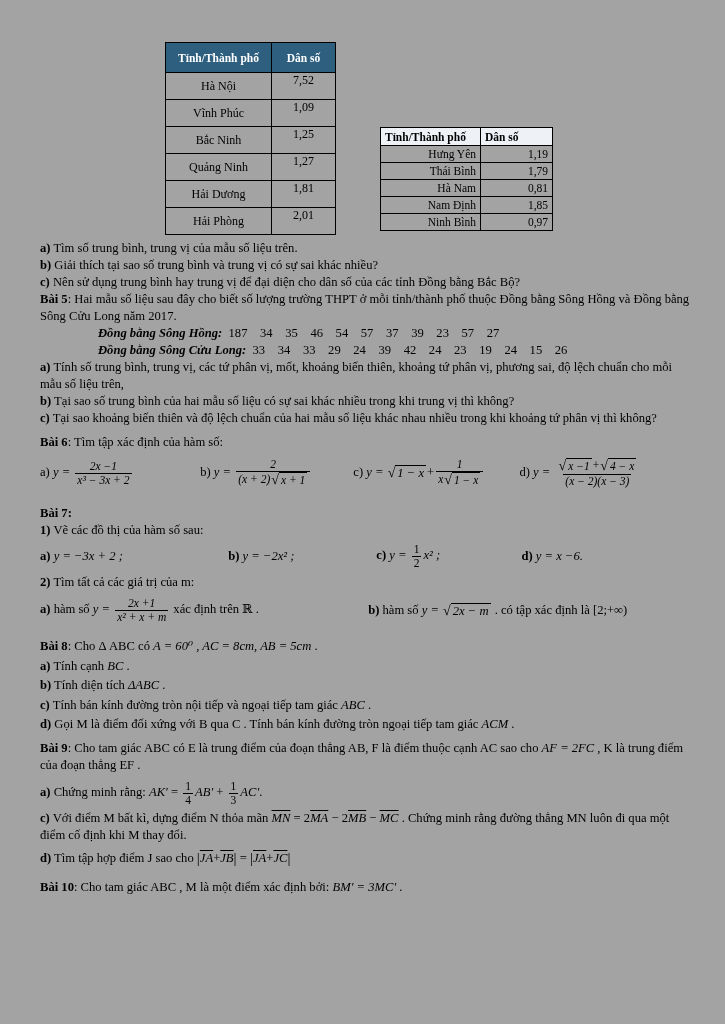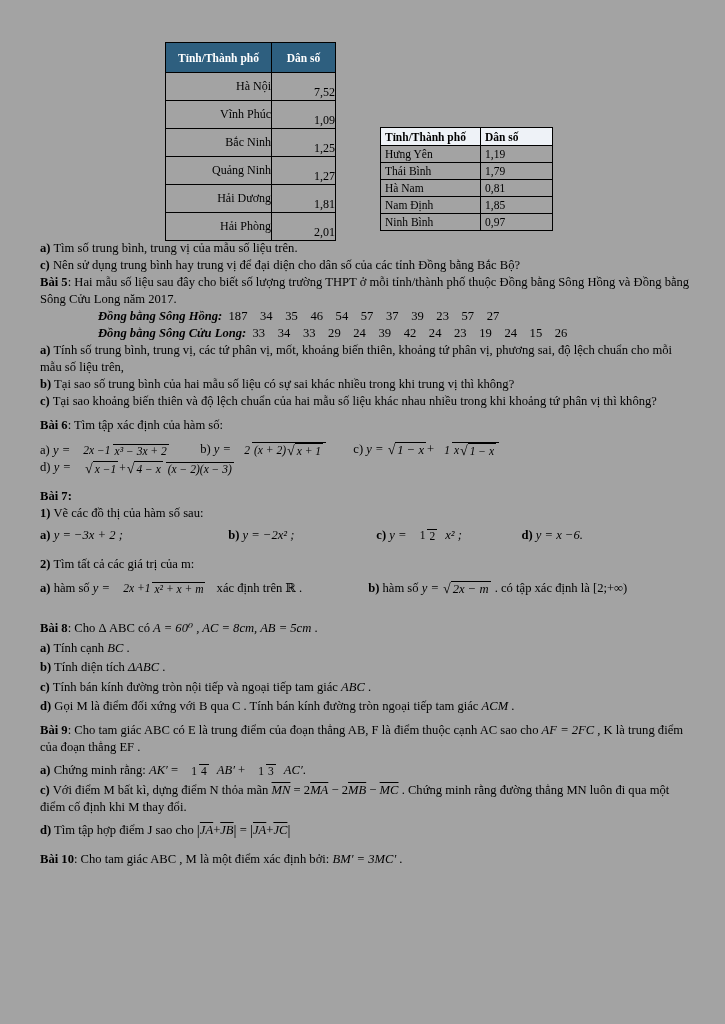--- a/index.html
+++ b/index.html
@@ -3,39 +3,39 @@
 <meta charset="utf-8">
 <style>
   *{box-sizing:border-box;margin:0;padding:0}
   html,body{width:725px;background:#fff}
   body{font-family:"Liberation Serif","DejaVu Serif",serif;color:#000}
   .page{position:relative;width:725px;height:1024px;background:#a3a3a3;overflow:hidden}
 
   table{border-collapse:collapse}
   .tbl-left{position:absolute;left:165px;top:42px;font-size:12px}
   .tbl-left th{background:#2E5F7F;color:#fff;font-weight:700;border:1px solid #000;height:30px;padding:2px 5px;font-size:11.5px;text-align:center}
-  .tbl-left td{border:1px solid #000;height:27px;text-align:right}
+  .tbl-left td{border:1px solid #000;height:27px;text-align:center}
   .tbl-left td.name{width:106px;vertical-align:middle}
-  .tbl-left td.val{width:64px;vertical-align:top;padding-top:12px}
+  .tbl-left td.val{width:64px;vertical-align:top;padding-top:0}
 
   .tbl-right{position:absolute;left:380px;top:127px;font-size:11.5px}
   .tbl-right th{border:1px solid #000;background:#eef2f7;font-weight:700;text-align:left;padding:1px 4px;height:18px}
-  .tbl-right td{border:1px solid #000;padding:0 4px;height:17px;text-align:left}
+  .tbl-right td{border:1px solid #000;padding:0 4px;height:17px;text-align:right}
   .tbl-right td.name{width:100px}
   .tbl-right td.val{width:72px}
 
   .content{position:absolute;left:40px;top:240px;width:650px;font-size:12.6px;line-height:17px}
   .p{margin:0}
   .b{font-weight:700}
   .bi{font-weight:700;font-style:italic}
   .m{font-style:italic}
   .seq{font-weight:400;white-space:pre-wrap}
   .indent{padding-left:58px}
 
-  .frac{display:inline-flex;flex-direction:row;align-items:center;vertical-align:middle;font-size:11.5px;line-height:13px;margin:0 8px}
+  .frac{display:inline-flex;flex-direction:column;align-items:center;vertical-align:middle;font-size:11.5px;line-height:13px;margin:0 2px}
   .frac .fd{border-top:1px solid #000;padding:0 2px}
   .frac .fn{padding:0 2px}
   .sq{display:inline-flex;align-items:flex-start;vertical-align:middle;margin:0 1px}
   .sq .rad{font-size:14px;line-height:15px}
   .sq .bod{border-top:1px solid #000;line-height:15px;padding:0 2px;font-style:italic}
   .ovl{text-decoration:overline;font-style:italic}
   .bar{font-size:15px;vertical-align:-1px}
 
   .frow{margin:7px 0 4px 0;min-height:40px;display:block}
   .fitem{display:inline-block;vertical-align:middle}
@@ -110,20 +110,21 @@
     <tr>
           <td class="name">Ninh Bình</td>
           <td class="val">0,97</td>
         </tr>
   </tbody>
     </table>
 
   <div class="content">
 
     <div class="p"><span class="b">a)</span><span> Tìm số trung bình, trung vị của mẫu số liệu trên.</span></div>
+    <div class="p"><span class="b">b)</span><span> Giải thích tại sao số trung bình và trung vị có sự sai khác nhiều?</span></div>
     <div class="p"><span class="b">c)</span><span> Nên sử dụng trung bình hay trung vị để đại diện cho dân số của các tỉnh Đồng bằng Bắc Bộ?</span></div>
 
     <div class="p"><span class="b">Bài 5</span><span>: Hai mẫu số liệu sau đây cho biết số lượng trường THPT ở mỗi tỉnh/thành phố thuộc Đồng bằng Sông Hồng và Đồng bằng Sông Cửu Long năm 2017.</span></div>
     <div class="p indent"><span class="bi">Đồng bằng Sông Hồng:</span><span class="seq">  187    34    35    46    54    57    37    39    23    57    27</span></div>
     <div class="p indent"><span class="bi">Đồng bằng Sông Cửu Long:</span><span class="seq">  33    34    33    29    24    39    42    24    23    19    24    15    26</span></div>
     <div class="p"><span class="b">a)</span><span> Tính số trung bình, trung vị, các tứ phân vị, mốt, khoảng biến thiên, khoảng tứ phân vị, phương sai, độ lệch chuẩn cho mỗi mẫu số liệu trên,</span></div>
     <div class="p"><span class="b">b)</span><span> Tại sao số trung bình của hai mẫu số liệu có sự sai khác nhiều trong khi trung vị thì không?</span></div>
     <div class="p"><span class="b">c)</span><span> Tại sao khoảng biến thiên và độ lệch chuẩn của hai mẫu số liệu khác nhau nhiều trong khi khoảng tứ phân vị thì không?</span></div>
 
     <div class="p sect"><span class="b">Bài 6</span><span>: Tìm tập xác định của hàm số:</span></div>

